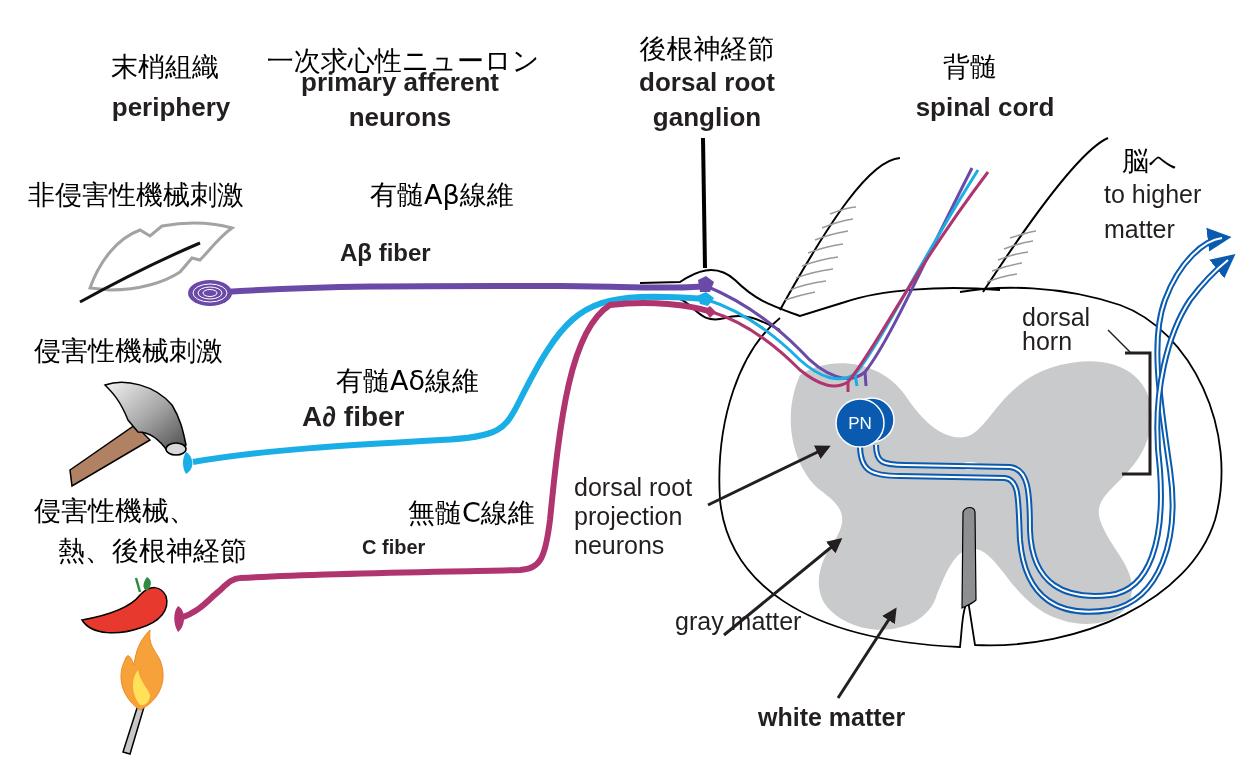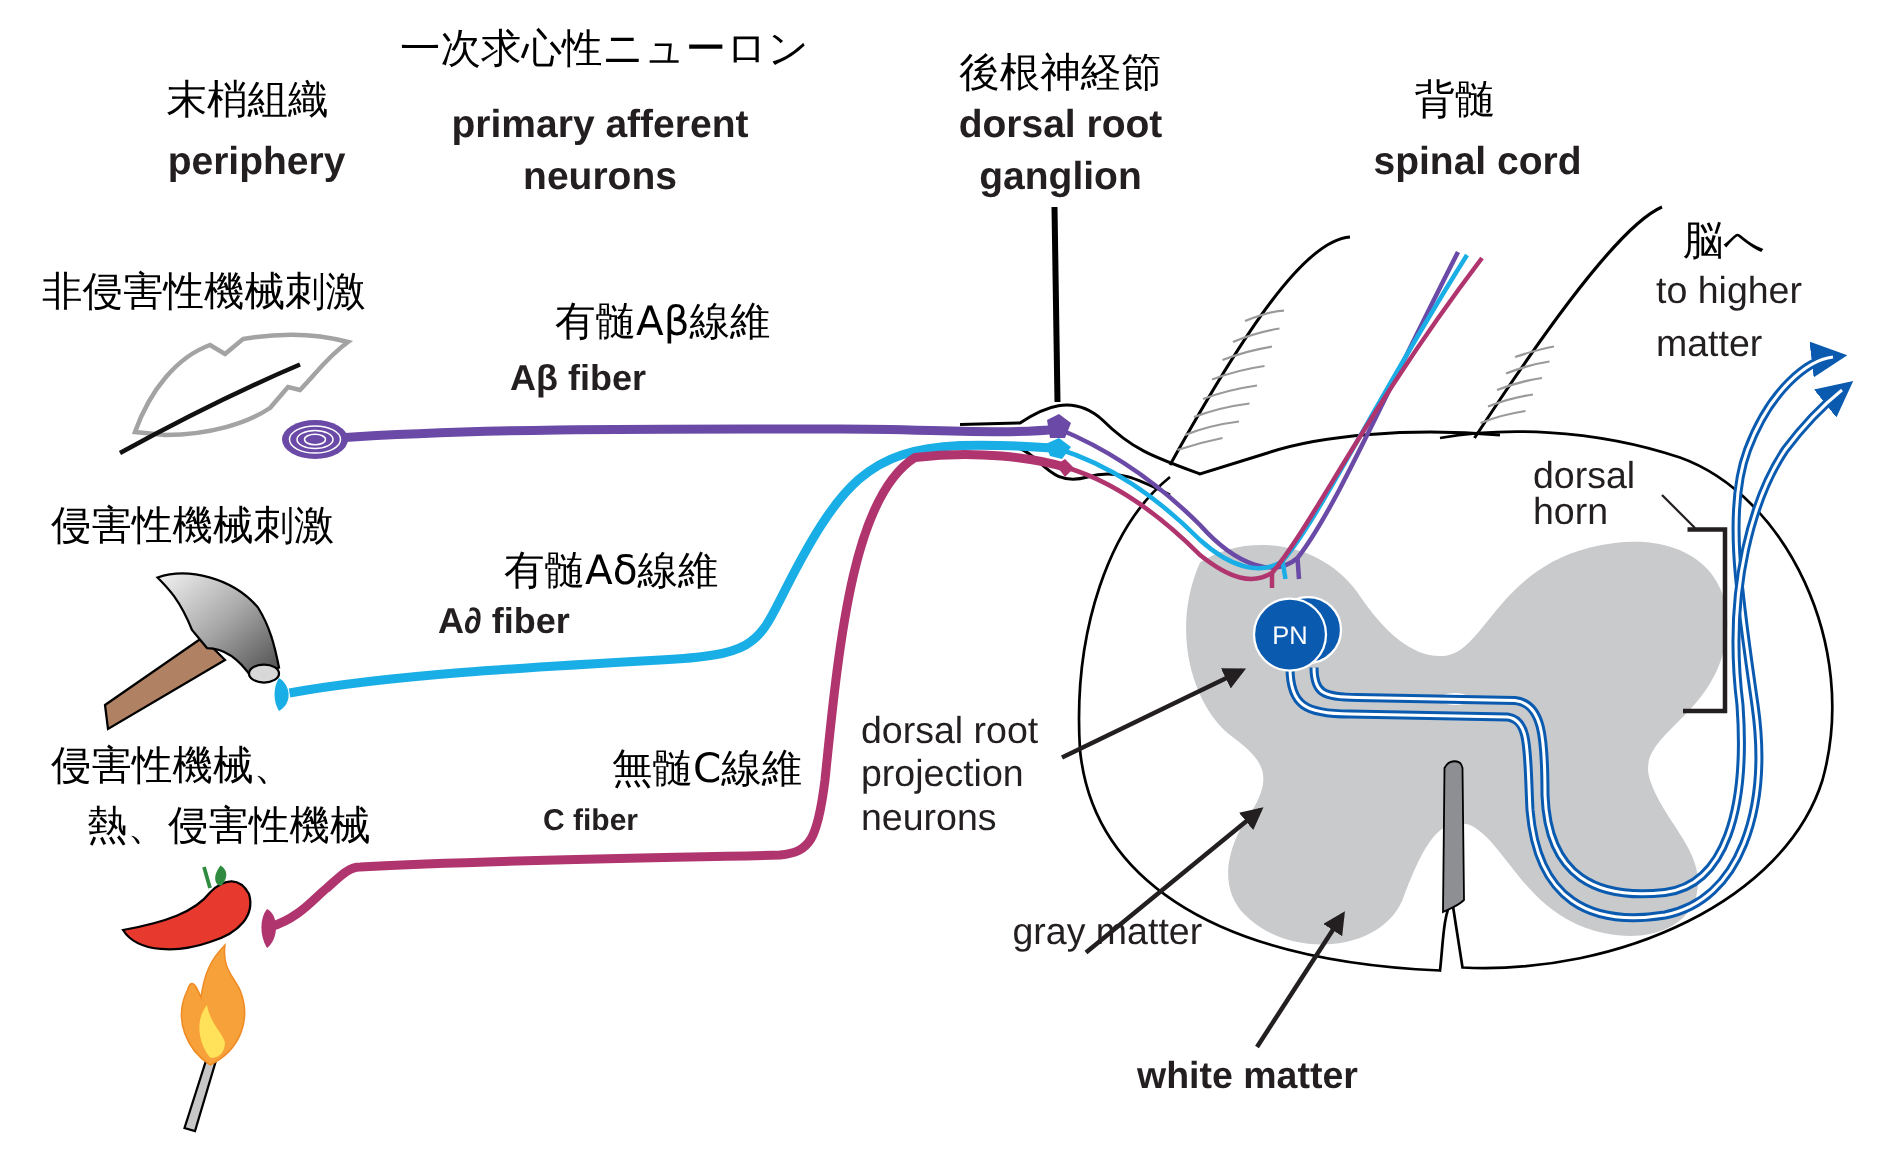--- a/index.html
+++ b/index.html
@@ -135,40 +135,40 @@
   <g stroke="#231f20" stroke-width="3" fill="none">
     <path d="M708,505 L828,447" marker-end="url(#arrowBlack)"></path>
     <path d="M724,635 L840,540" marker-end="url(#arrowBlack)"></path>
     <path d="M838,698 L895,610" marker-end="url(#arrowBlack)"></path>
   </g>
 </svg>
 
 <div class="lbl jp center" style="left:100px; top:52px; width:130px;">末梢組織</div>
 <div class="lbl en-b center" style="left:96px; top:93px; width:150px;">periphery</div>
 
-<div class="lbl jp center" style="left:238px; top:18px; width:330px;">一次求心性ニューロン</div>
+<div class="lbl jp center" style="left:238px; top:46px; width:330px;">一次求心性ニューロン</div>
 <div class="lbl en-b center" style="left:250px; top:68px; width:300px;">primary afferent</div>
 <div class="lbl en-b center" style="left:250px; top:103px; width:300px;">neurons</div>
 
 <div class="lbl jp center" style="left:622px; top:34px; width:170px;">後根神経節</div>
 <div class="lbl en-b center" style="left:622px; top:68px; width:170px;">dorsal root</div>
 <div class="lbl en-b center" style="left:622px; top:103px; width:170px;">ganglion</div>
 
 <div class="lbl jp center" style="left:920px; top:52px; width:100px;">背髄</div>
 <div class="lbl en-b center" style="left:890px; top:93px; width:190px;">spinal cord</div>
 
 <div class="lbl jp" style="left:28px; top:180px;">非侵害性機械刺激</div>
 <div class="lbl jp" style="left:34px; top:336px;">侵害性機械刺激</div>
 <div class="lbl jp" style="left:34px; top:496px;">侵害性機械、</div>
-<div class="lbl jp" style="left:58px; top:536px;">熱、侵害性機械</div>
+<div class="lbl jp" style="left:58px; top:536px;">熱、後根神経節</div>
 
-<div class="lbl jp" style="left:370px; top:200px;">有髄Aβ線維</div>
+<div class="lbl jp" style="left:370px; top:180px;">有髄Aβ線維</div>
 <div class="lbl en-b" style="left:340px; top:240px; font-size:24px;text-align:center;">Aβ fiber</div>
 <div class="lbl jp" style="left:336px; top:366px;text-align:center;">有髄Aδ線維</div>
-<div class="lbl en-b" style="left:292px; top:402px; font-size:24px;">A∂ fiber</div>
+<div class="lbl en-b" style="left:302px; top:402px; font-size:28px;">A∂ fiber</div>
 <div class="lbl jp" style="left:408px; top:498px;">無髄C線維</div>
 <div class="lbl en-b" style="left:362px; top:536px; font-size:20px;">C fiber</div>
 
 <div class="lbl jp" style="left:1122px; top:146px;">脳へ</div>
 <div class="lbl en" style="left:1104px; top:181px;text-align:center;">to higher</div>
 <div class="lbl en" style="left:1104px; top:216px;">matter</div>
 <div class="lbl en" style="left:1022px; top:304px;">dorsal</div>
 <div class="lbl en" style="left:1022px; top:328px;">horn</div>
 <div class="lbl en" style="left:574px; top:474px;">dorsal root</div>
 <div class="lbl en" style="left:574px; top:503px;">projection</div>

